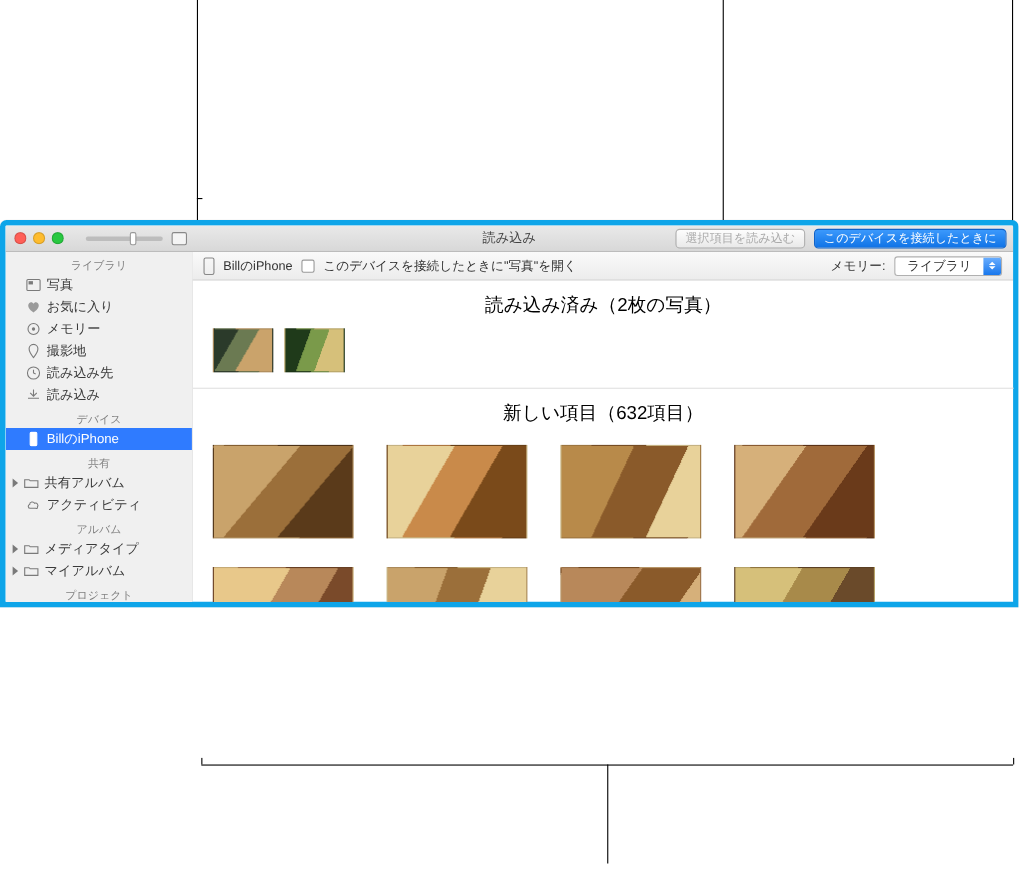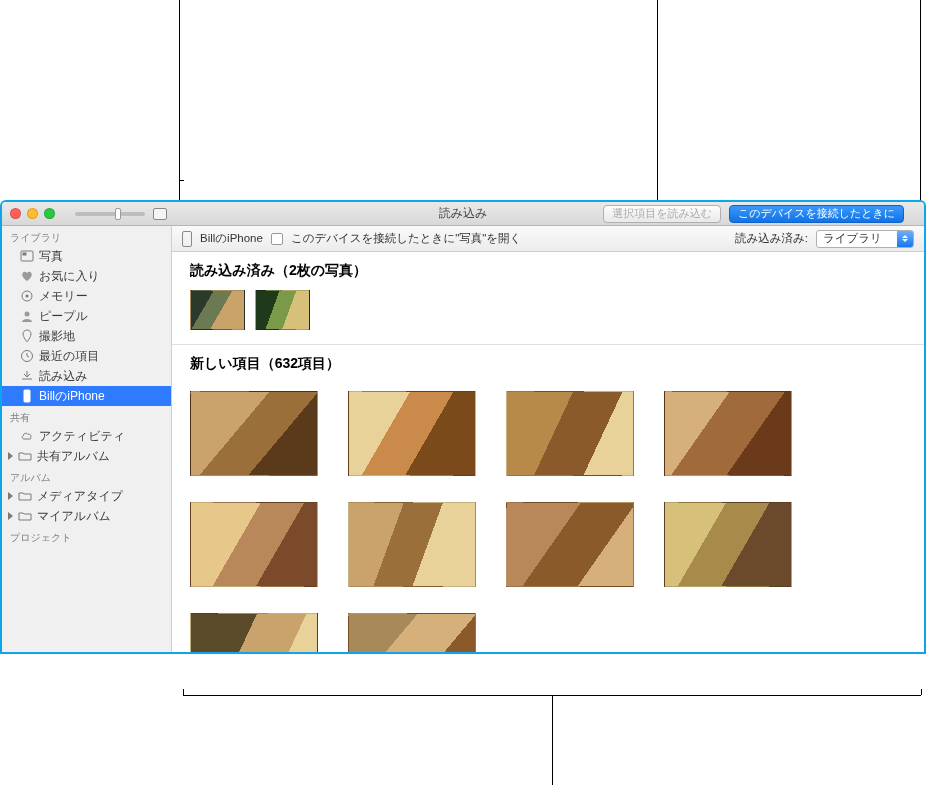--- a/index.html
+++ b/index.html
@@ -12,44 +12,44 @@
   .guide.h1b{ left: 179px; top: 365px; width: 5px; height: 1px; }
   .guide.v1b{ left: 179px; top: 180px; width: 1px; height: 185px; }
   .guide.v2 { left: 657px; top: 0;   width: 1px; height: 247px; }
   .guide.v3 { left: 920px; top: 0;   width: 1px; height: 210px; }
   .guide.h4 { left: 183px; top: 695px; width: 738px; height: 1px; }
   .guide.v4a{ left: 183px; top: 689px; width: 1px; height: 6px; }
   .guide.v4b{ left: 921px; top: 689px; width: 1px; height: 6px; }
   .guide.v4c{ left: 552px; top: 695px; width: 1px; height: 90px; }
 
   
-  .window { position: absolute; left: 0; top: 200px; width: 926px; height: 454px;
-            border: 2px solid #0ea5e9; border-radius: 6px 6px 0 0; overflow: hidden;
+  .window { position: absolute; left: 0; top: 200px; width: 926px; height: 352px;
+            border: 5px solid #0ea5e9; border-radius: 6px 6px 0 0; overflow: hidden;
             box-shadow: 0 0 0 0.5px rgba(0,0,0,.05); background: #fff; }
 
   .titlebar { height: 24px; background: linear-gradient(#e9e9e9,#d8d8d8);
               border-bottom: 1px solid #b5b5b5; display: flex; align-items: center; position: relative; }
   .traffic { display: flex; gap: 6px; padding-left: 8px; }
   .dot { width: 11px; height: 11px; border-radius: 50%; border: 0.5px solid rgba(0,0,0,.15); }
   .dot.red { background: #ff5f57; } .dot.yel { background: #febc2e; } .dot.grn { background: #28c840; }
 
   .zoom-slider { margin-left: 20px; width: 70px; height: 4px; background: #bdbdbd; border-radius: 2px; position: relative; }
   .zoom-slider .thumb { position: absolute; left: 40px; top: -4px; width: 6px; height: 12px; background: #fff; border: 1px solid #999; border-radius: 2px; }
 
   .titlebar .fs-icon { margin-left: 8px; width: 14px; height: 12px; border: 1px solid #888; border-radius: 2px; background: #f4f4f4; }
 
   .title { position: absolute; left: 50%; transform: translateX(-50%); font-size: 12px; color: #444; }
 
-  .tb-right { position: absolute; right: 20px; display: flex; gap: 8px; align-items: flex-end; }
+  .tb-right { position: absolute; right: 6px; display: flex; gap: 8px; align-items: flex-end; }
   .btn { height: 18px; padding: 0 8px; font-size: 11px; border-radius: 4px; border: 1px solid #b0b0b0;
          background: linear-gradient(#fdfdfd,#e9e9e9); color: #555; display: flex; align-items: center; white-space: nowrap; }
   .btn.disabled { color: #aaa; }
   .btn.primary { background: linear-gradient(#3b99fc,#1073e6); border-color: #0f62c9; color: #fff; font-weight: 500; }
 
-  .content { display: flex; height: calc(100% - 24px); }
+  .content { display: flex; height: calc(100% - 24px); text-align: center; }
 
   .sidebar { width: 170px; background: #f0f0f0; border-right: 1px solid #cfcfcf; overflow-y: auto; font-size: 12px; }
   .sb-section { color: #808080; font-size: 10px; padding: 5px 8px 1px; font-weight: 500; }
   .sb-item { display: flex; align-items: center; padding: 1.5px 8px 1.5px 18px; color: #3a3a3a; gap: 5px; cursor: default; }
   .sb-item .disc { width: 0; height: 0; border-top: 4px solid transparent; border-bottom: 4px solid transparent; border-left: 5px solid #7a7a7a; margin-left: -12px; }
   .sb-item.sel { background: #2f7bff; color: #fff; }
   .sb-item.sel .ico svg path, .sb-item.sel .ico svg rect, .sb-item.sel .ico svg circle { stroke: #fff; fill: #fff; }
   .ico { width: 14px; height: 14px; display: flex; align-items: center; justify-content: center; flex: 0 0 14px; }
   .ico svg { width: 14px; height: 14px; }
 
@@ -60,21 +60,21 @@
   .chk { width: 12px; height: 12px; border: 1px solid #999; border-radius: 2px; background: #fff; }
   .controlbar .spacer { flex: 1; }
   .select { display: flex; align-items: center; height: 18px; background: #fff; border: 1px solid #b0b0b0; border-radius: 3px; overflow: hidden; }
   .select .val { padding: 0 6px; font-size: 11.5px; min-width: 80px; }
   .select .arr { width: 16px; height: 100%; background: linear-gradient(#6aaeff,#1877ec); display: flex; flex-direction: column; align-items: center; justify-content: center; gap: 1px; }
   .select .arr::before, .select .arr::after { content: ""; width: 0; height: 0; border-left: 3px solid transparent; border-right: 3px solid transparent; }
   .select .arr::before { border-bottom: 3px solid #fff; }
   .select .arr::after  { border-top: 3px solid #fff; }
 
   .scroll { flex: 1; overflow-y: auto; }
-  .sect-title { font-size: 14px; font-weight: 700; padding: 10px 18px 4px; }
+  .sect-title { font-size: 17px; font-weight: 400; padding: 10px 18px 4px; }
   .thumbs { display: flex; flex-wrap: wrap; gap: 10px; padding: 6px 18px 14px; }
   .thumbs.imported .thumb { width: 55px; height: 40px; }
   .thumbs.new { gap: 26px 30px; padding: 14px 18px; }
   .thumbs.new .thumb { width: 128px; height: 85px; }
   .thumb { border: 0.5px solid rgba(0,0,0,.15); background-size: cover; background-position: center; }
   .divider { height: 1px; background: #e0e0e0; margin: 0; }
 
   
   .p1{background:linear-gradient(120deg,#2b3a2a 30%,#6b7a52 30% 55%,#caa36b 55%)}
   .p2{background:linear-gradient(110deg,#1f3a1a 35%,#7a9a4a 35% 60%,#d6c07a 60%)}
@@ -148,78 +148,70 @@
             <svg viewBox="0 0 14 14">
               <circle cx="7" cy="7" r="5" fill="none" stroke="#7a7a7a"></circle>
               <circle cx="7" cy="7" r="1.5" fill="#7a7a7a"></circle>
             </svg>
           </span>
         <span>メモリー</span>
       </div>
       <div class="sb-item">
         <span class="ico">
             <svg viewBox="0 0 14 14">
-              <circle cx="7" cy="5" r="2.5" fill="#9a9a9a"></circle>
-              <path d="M2 13 C2 9 12 9 12 13 Z" fill="#9a9a9a"></path>
-            </svg>
-          </span>
-        <span>ピープル</span>
-      </div>
-      <div class="sb-item">
-        <span class="ico">
-            <svg viewBox="0 0 14 14">
               <path d="M7 1 C9.5 1 11 3 11 5 C11 8 7 13 7 13 C7 13 3 8 3 5 C3 3 4.5 1 7 1 Z" fill="none" stroke="#7a7a7a"></path>
             </svg>
           </span>
         <span>撮影地</span>
       </div>
       <div class="sb-item">
         <span class="ico">
             <svg viewBox="0 0 14 14">
               <circle cx="7" cy="7" r="5.5" fill="none" stroke="#7a7a7a"></circle>
               <path d="M7 4 L7 7 L9 8" fill="none" stroke="#7a7a7a"></path>
             </svg>
           </span>
-        <span>最近の項目</span>
+        <span>読み込み先</span>
       </div>
       <div class="sb-item">
         <span class="ico">
             <svg viewBox="0 0 14 14">
               <path d="M7 2 L7 8 M4 5 L7 8 L10 5 M2 10 L12 10" fill="none" stroke="#7a7a7a"></path>
             </svg>
           </span>
         <span>読み込み</span>
       </div>
 
+      <div class="sb-section">デバイス</div>
       <div class="sb-item sel">
         <span class="ico">
             <svg viewBox="0 0 14 14">
               <rect x="4" y="1" width="6" height="12" rx="1" fill="#fff" stroke="#fff"></rect>
             </svg>
           </span>
         <span>BillのiPhone</span>
       </div>
 
       <div class="sb-section">共有</div>
       <div class="sb-item">
+        <span class="disc"></span>
+        <span class="ico">
+            <svg viewBox="0 0 14 14">
+              <path d="M1 4 L5 4 L6 5 L13 5 L13 11 L1 11 Z" fill="none" stroke="#7a7a7a"></path>
+            </svg>
+          </span>
+        <span>共有アルバム</span>
+      </div>
+      <div class="sb-item">
         <span class="ico">
             <svg viewBox="0 0 14 14">
               <path d="M4 10 C2 10 1.5 7 3.5 6.5 C3.5 4 7 3.5 8 5.5 C10 4.5 12 7 10.5 9 C11 10 10 10.5 9 10 Z" fill="none" stroke="#7a7a7a"></path>
             </svg>
           </span>
         <span>アクティビティ</span>
-      </div>
-      <div class="sb-item">
-        <span class="disc"></span>
-        <span class="ico">
-            <svg viewBox="0 0 14 14">
-              <path d="M1 4 L5 4 L6 5 L13 5 L13 11 L1 11 Z" fill="none" stroke="#7a7a7a"></path>
-            </svg>
-          </span>
-        <span>共有アルバム</span>
       </div>
 
       <div class="sb-section">アルバム</div>
       <div class="sb-item">
         <span class="disc"></span>
         <span class="ico">
             <svg viewBox="0 0 14 14">
               <path d="M1 4 L5 4 L6 5 L13 5 L13 11 L1 11 Z" fill="none" stroke="#7a7a7a"></path>
             </svg>
           </span>
@@ -238,21 +230,21 @@
       <div class="sb-section">プロジェクト</div>
     </div>
 
     <div class="main">
       <div class="controlbar">
         <span class="device-ico"></span>
         <span>BillのiPhone</span>
         <span class="chk"></span>
         <span>このデバイスを接続したときに"写真"を開く</span>
         <span class="spacer"></span>
-        <span>読み込み済み:</span>
+        <span>メモリー:</span>
         <div class="select">
           <span class="val">ライブラリ</span>
           <span class="arr"></span>
         </div>
       </div>
 
       <div class="scroll">
         <div class="sect-title">読み込み済み（2枚の写真）</div>
         <div class="thumbs imported">
           <div class="thumb p1"></div>

